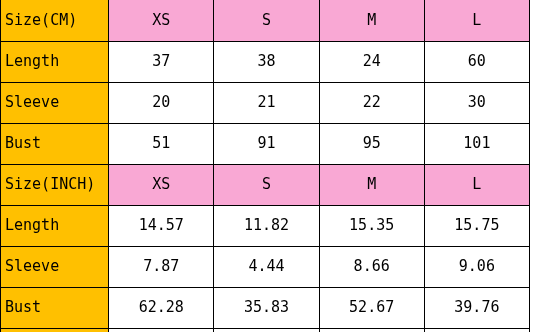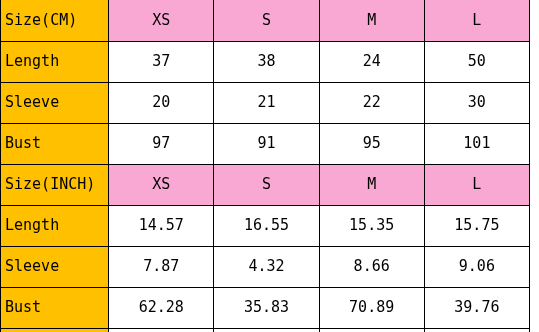--- a/index.html
+++ b/index.html
@@ -86,68 +86,68 @@
         <td class="header-cell">S</td>
         <td class="header-cell">M</td>
         <td class="header-cell">L</td>
       </tr>
 
       <tr>
         <td class="label-cell">Length</td>
         <td class="value-cell">37</td>
         <td class="value-cell">38</td>
         <td class="value-cell">24</td>
-        <td class="value-cell">50</td>
+        <td class="value-cell">60</td>
       </tr>
 
       <tr>
         <td class="label-cell">Sleeve</td>
         <td class="value-cell">20</td>
         <td class="value-cell">21</td>
         <td class="value-cell">22</td>
         <td class="value-cell">30</td>
       </tr>
 
       <tr>
         <td class="label-cell">Bust</td>
-        <td class="value-cell">97</td>
+        <td class="value-cell">51</td>
         <td class="value-cell">91</td>
         <td class="value-cell">95</td>
         <td class="value-cell">101</td>
       </tr>
 
       <tr class="header-row section-2">
         <td class="label-cell">Size(INCH)</td>
         <td class="header-cell">XS</td>
         <td class="header-cell">S</td>
         <td class="header-cell">M</td>
         <td class="header-cell">L</td>
       </tr>
 
       <tr>
         <td class="label-cell">Length</td>
         <td class="value-cell">14.57</td>
-        <td class="value-cell">16.55</td>
+        <td class="value-cell">11.82</td>
         <td class="value-cell">15.35</td>
         <td class="value-cell">15.75</td>
       </tr>
 
       <tr>
         <td class="label-cell">Sleeve</td>
         <td class="value-cell">7.87</td>
-        <td class="value-cell">4.32</td>
+        <td class="value-cell">4.44</td>
         <td class="value-cell">8.66</td>
         <td class="value-cell">9.06</td>
       </tr>
 
       <tr>
         <td class="label-cell">Bust</td>
         <td class="value-cell">62.28</td>
         <td class="value-cell">35.83</td>
-        <td class="value-cell">70.89</td>
+        <td class="value-cell">52.67</td>
         <td class="value-cell">39.76</td>
       </tr>
 
       <tr>
         <td class="label-cell"></td>
         <td class="value-cell"></td>
         <td class="value-cell"></td>
         <td class="value-cell"></td>
         <td class="value-cell"></td>
       </tr>

